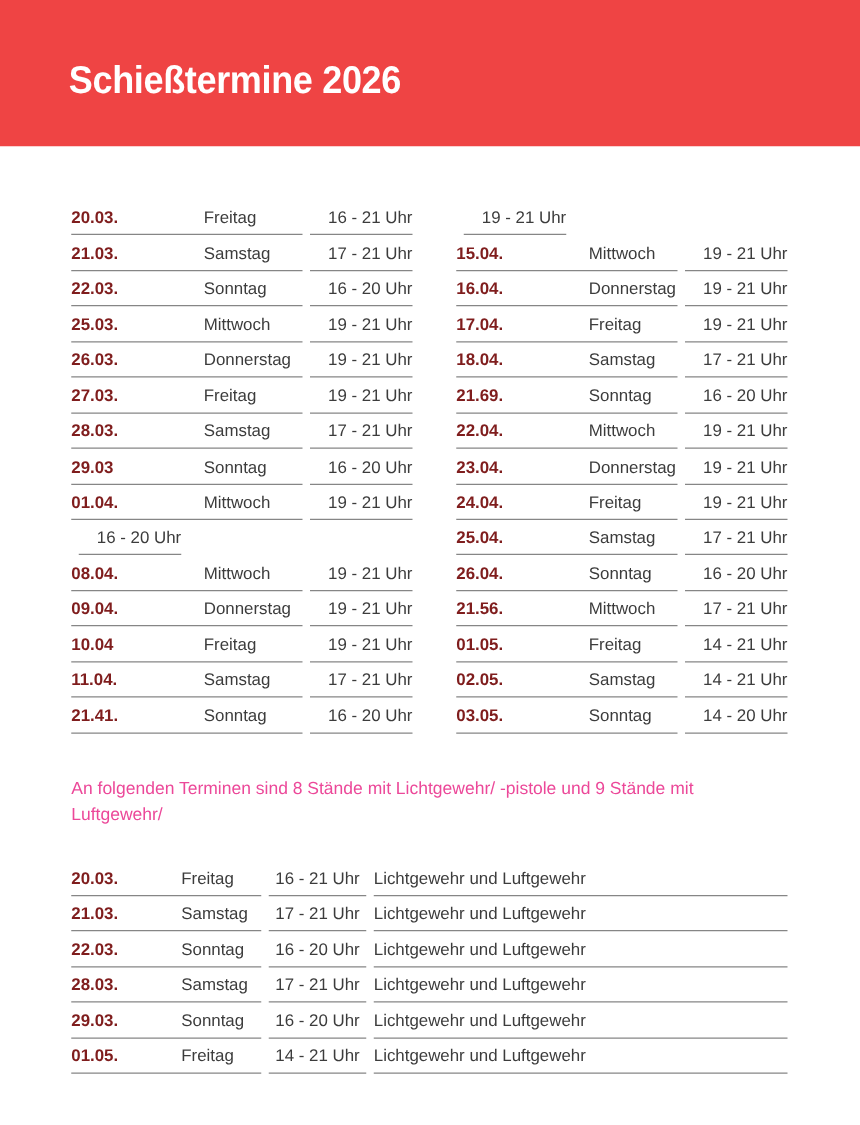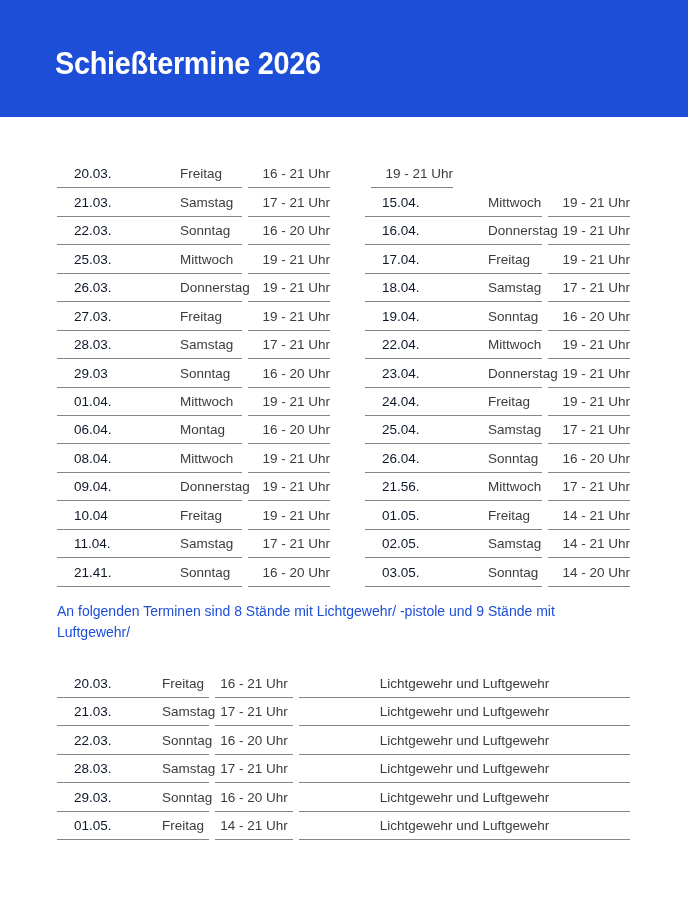--- a/index.html
+++ b/index.html
@@ -7,21 +7,21 @@
   body {
     width: 688px; height: 900px; overflow: hidden;
     background: #ffffff;
     font-family: "Liberation Sans", sans-serif;
     color: #3c3c3c;
   }
 
   
   .hdr {
     height: 117px;
-    background: #1d4ed8;
+    background: #ef4444;
     padding: 46px 0 0 55px;
   }
   .hdr .title {
     margin: 0;
     color: #ffffff;
     font-size: 31px;
     font-weight: 700;
     letter-spacing: -0.3px;
     white-space: nowrap;
     transform: scaleX(0.93);
@@ -49,41 +49,40 @@
   .grp {
     flex: 1 1 auto;
     display: flex;
     align-items: flex-end;
     border-bottom: 1.5px solid #868686;
     padding-bottom: 6px;
     min-width: 0;
   }
   .date {
     width: 106px;
-    font-weight: 400;
-    color: #0f172a;
+    font-weight: 700;
+    color: #7f1d1d;
     flex: 0 0 auto;
-    margin-left: 17px;
   }
   .day { flex: 1 1 auto; }
   .time {
     flex: 0 0 auto;
     width: 82px;
     margin-left: 6px;
     text-align: right;
     border-bottom: 1.5px solid #868686;
     padding-bottom: 6px;
   }
 
   
   .note {
-    margin-top: 14px;
+    margin-top: 33px;
     font-size: 14px;
     line-height: 21px;
-    color: #1d4ed8;
+    color: #ec4899;
   }
 
   
   .dual { margin-top: 27px; }
   .drow {
     display: flex;
     align-items: flex-end;
     height: 28.45px;
     font-size: 13.5px;
     line-height: 15px;
@@ -101,21 +100,21 @@
     flex: 0 0 auto;
     width: 78px;
     margin-left: 6px;
     text-align: center;
     border-bottom: 1.5px solid #868686;
     padding-bottom: 6px;
   }
   .disc {
     flex: 1 1 auto;
     margin-left: 6px;
-    text-align: center;
+    text-align: left;
     border-bottom: 1.5px solid #868686;
     padding-bottom: 6px;
   }
 </style>
 </head>
 <body>
 
 <div class="hdr">
   <h1 class="title">Schießtermine 2026</h1>
 </div>
@@ -192,24 +191,20 @@
 
         <div class="trow">
           <div class="grp">
             <span class="date">01.04.</span>
             <span class="day">Mittwoch</span>
           </div>
           <span class="time">19 - 21 Uhr</span>
         </div>
 
         <div class="trow">
-          <div class="grp">
-            <span class="date">06.04.</span>
-            <span class="day">Montag</span>
-          </div>
           <span class="time">16 - 20 Uhr</span>
         </div>
 
         <div class="trow">
           <div class="grp">
             <span class="date">08.04.</span>
             <span class="day">Mittwoch</span>
           </div>
           <span class="time">19 - 21 Uhr</span>
         </div>
@@ -280,21 +275,21 @@
         <div class="trow">
           <div class="grp">
             <span class="date">18.04.</span>
             <span class="day">Samstag</span>
           </div>
           <span class="time">17 - 21 Uhr</span>
         </div>
 
         <div class="trow">
           <div class="grp">
-            <span class="date">19.04.</span>
+            <span class="date">21.69.</span>
             <span class="day">Sonntag</span>
           </div>
           <span class="time">16 - 20 Uhr</span>
         </div>
 
         <div class="trow">
           <div class="grp">
             <span class="date">22.04.</span>
             <span class="day">Mittwoch</span>
           </div>

